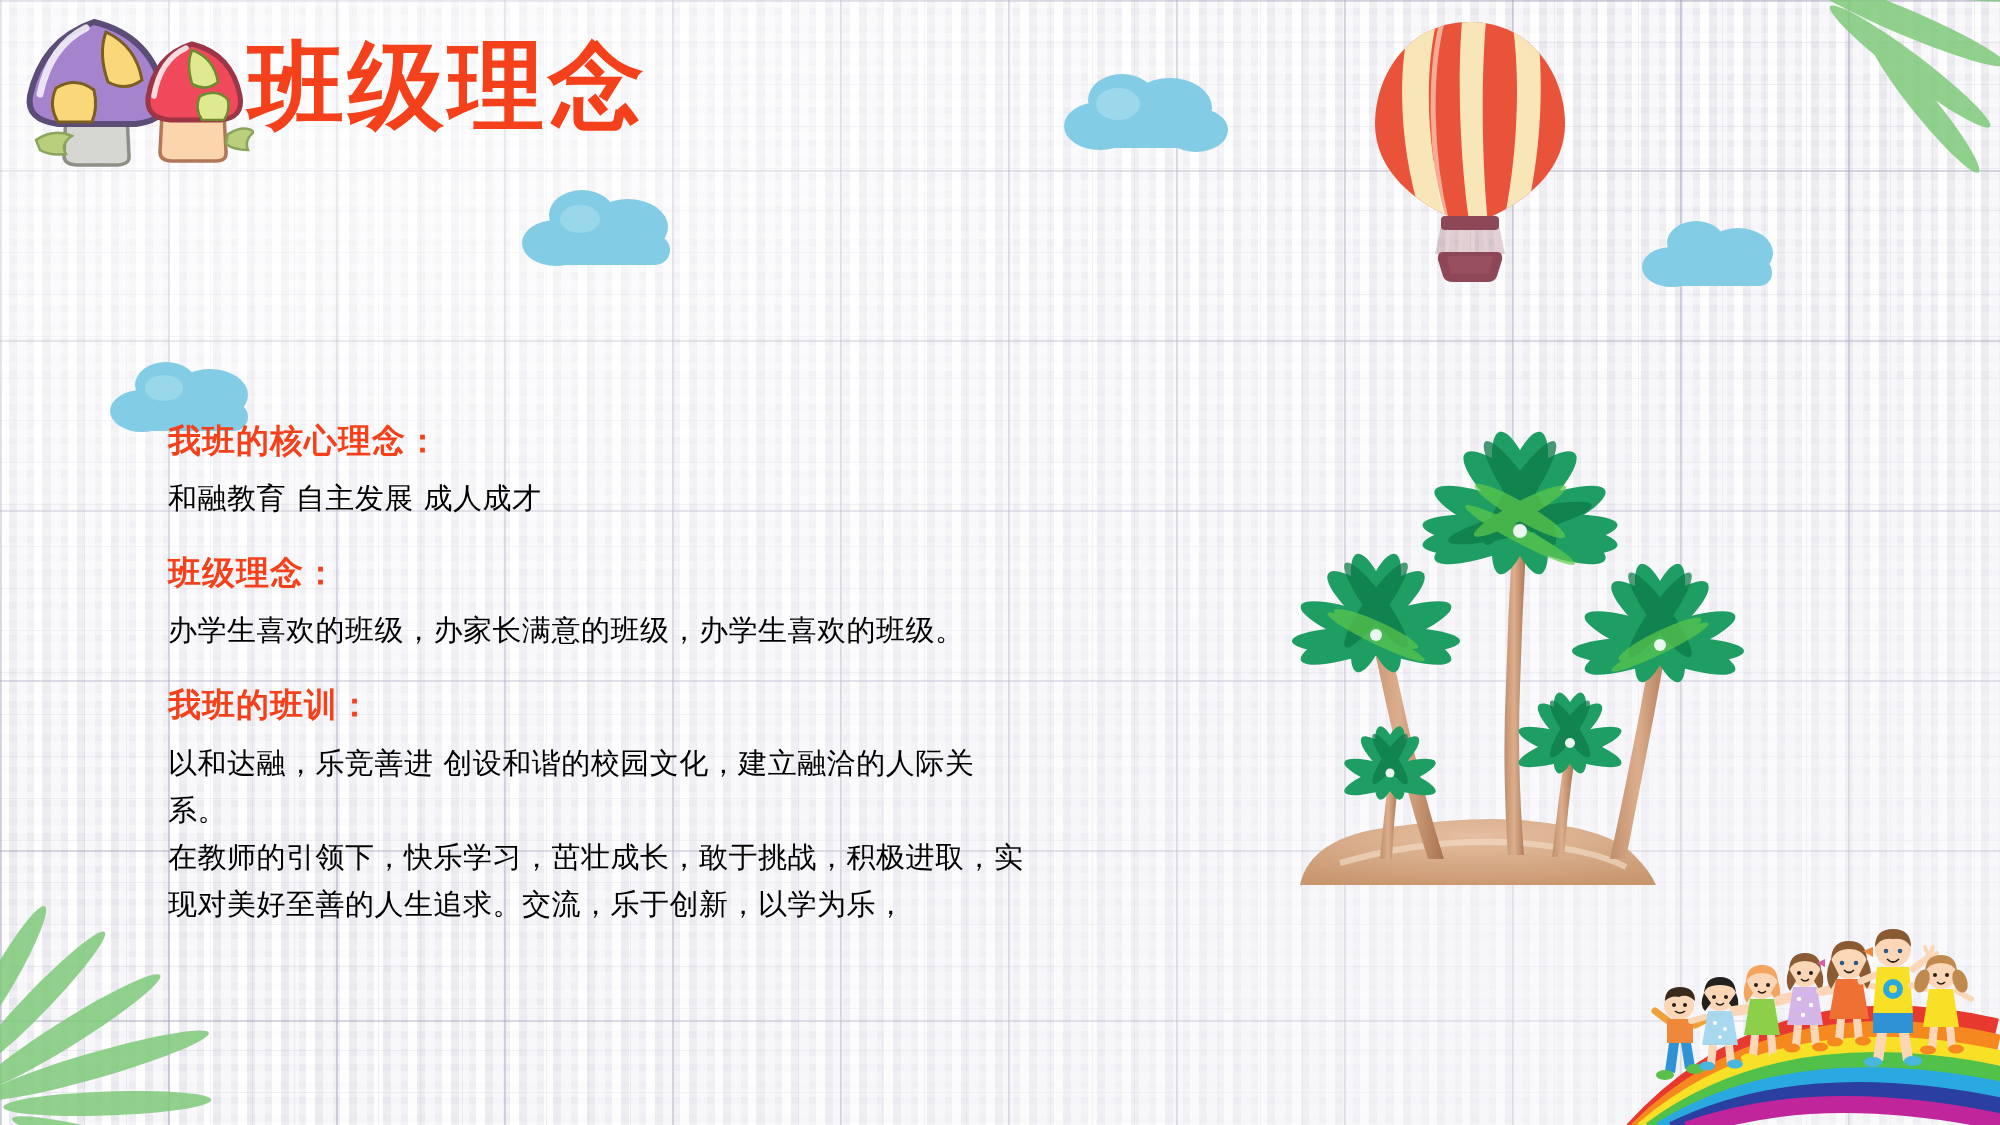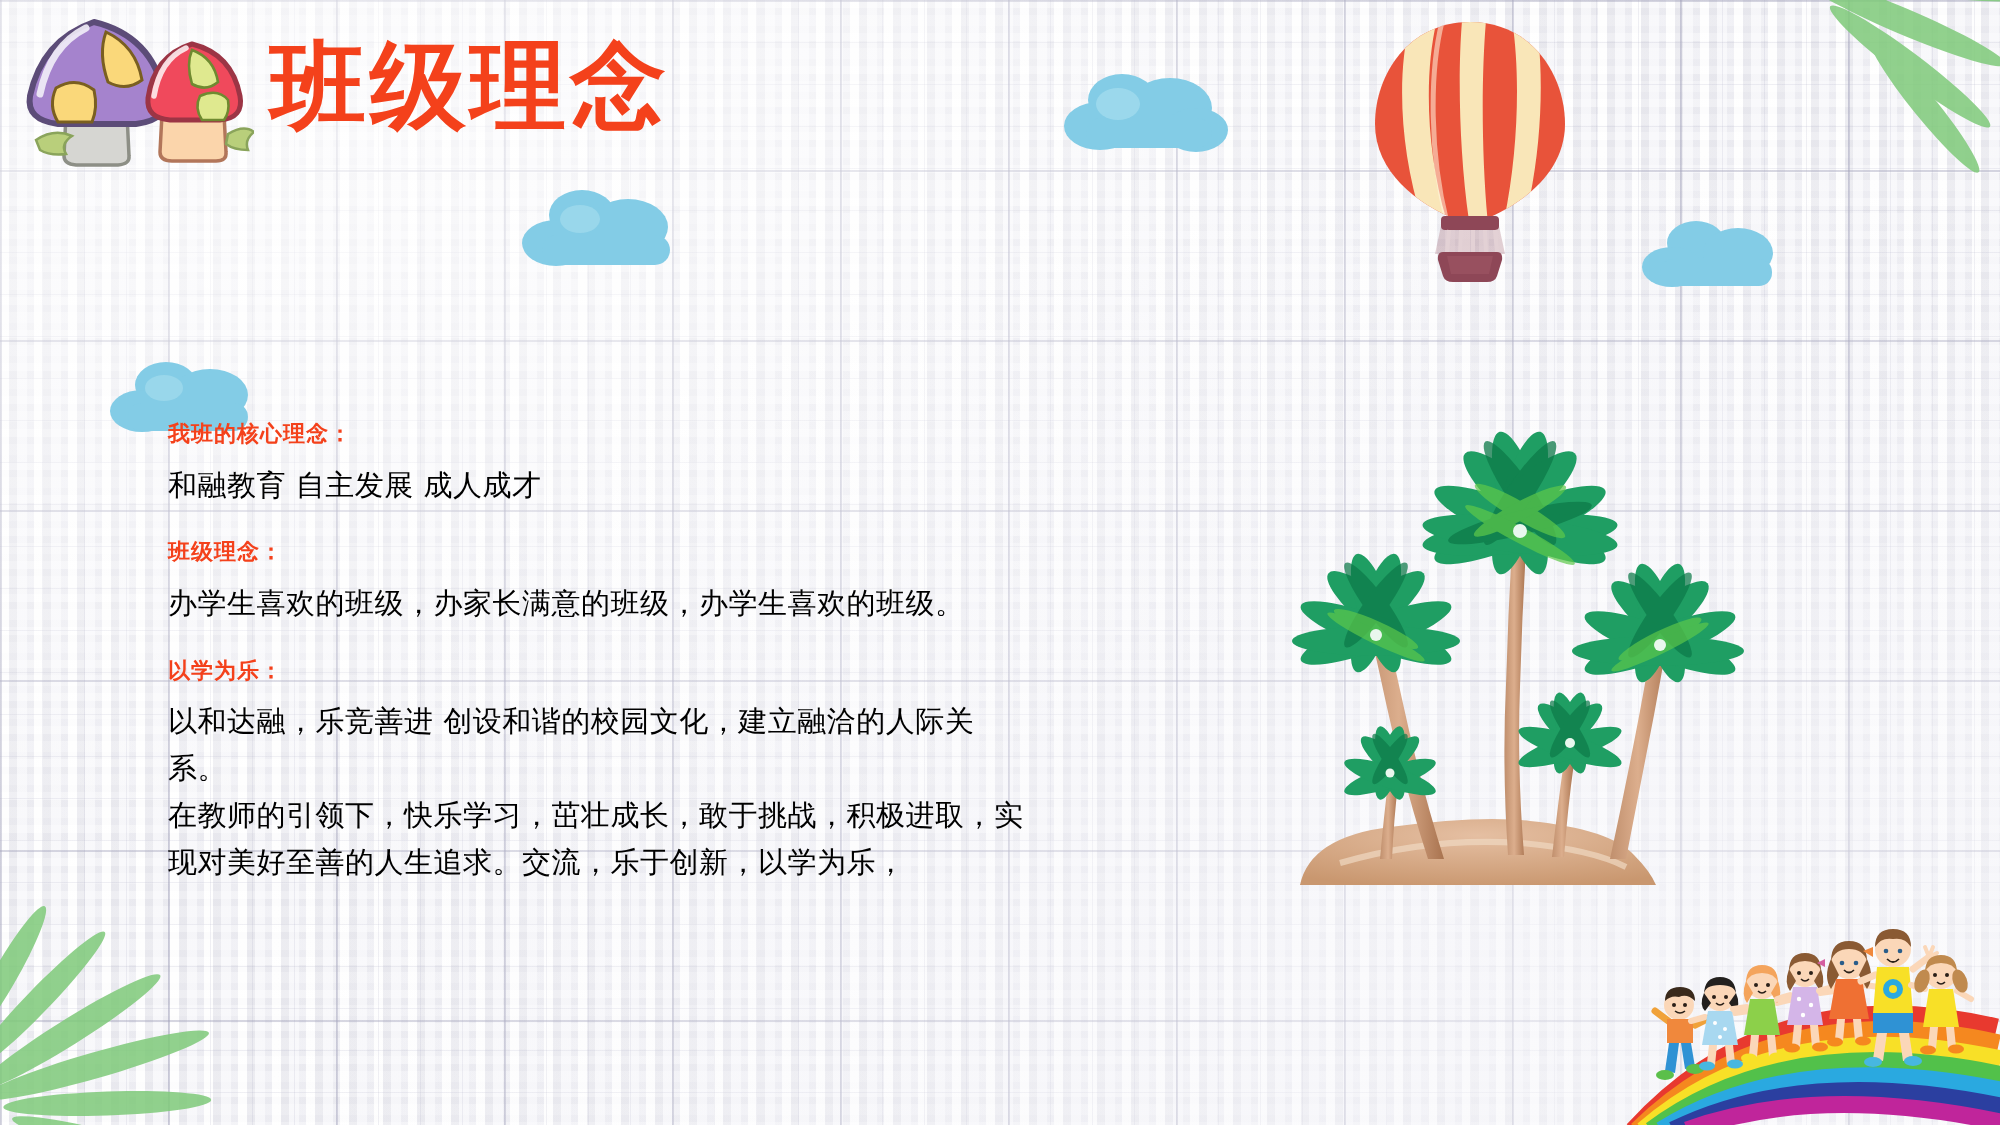--- a/index.html
+++ b/index.html
@@ -69,34 +69,33 @@
     position: absolute;
     left: 248px;
     top: 38px;
     font-size: 96px;
     font-weight: 700;
     letter-spacing: 4px;
     line-height: 1;
     color: #f4411b;
     font-family: "DejaVu Sans", "Liberation Sans", sans-serif;
     white-space: nowrap;
-    margin-left: 22px;
   }
 
   
   .content {
     position: absolute;
     left: 168px;
     top: 420px;
     width: 860px;
   }
   .sec-head {
     color: #f4411b;
     font-weight: 700;
-    font-size: 22px;
+    font-size: 33px;
     line-height: 1.25;
     letter-spacing: 1px;
     margin: 0 0 14px 0;
     font-family: "DejaVu Sans", "Liberation Sans", sans-serif;
   }
   .sec-body {
     color: #000000;
     font-size: 29px;
     line-height: 1.62;
     letter-spacing: 0.5px;
@@ -539,21 +538,21 @@
       <p class="sec-head">我班的核心理念：</p>
       <p class="sec-body">和融教育 自主发展 成人成才</p>
     </div>
 
     <div class="block">
       <p class="sec-head">班级理念：</p>
       <p class="sec-body">办学生喜欢的班级，办家长满意的班级，办学生喜欢的班级。</p>
     </div>
 
     <div class="block">
-      <p class="sec-head">以学为乐：</p>
+      <p class="sec-head">我班的班训：</p>
       <p class="sec-body last">以和达融，乐竞善进  创设和谐的校园文化，建立融洽的人际关系。
 在教师的引领下，快乐学习，茁壮成长，敢于挑战，积极进取，实
 现对美好至善的人生追求。交流，乐于创新，以学为乐，</p>
     </div>
 
   </div>
 
 </div>
 
 </body></html>

